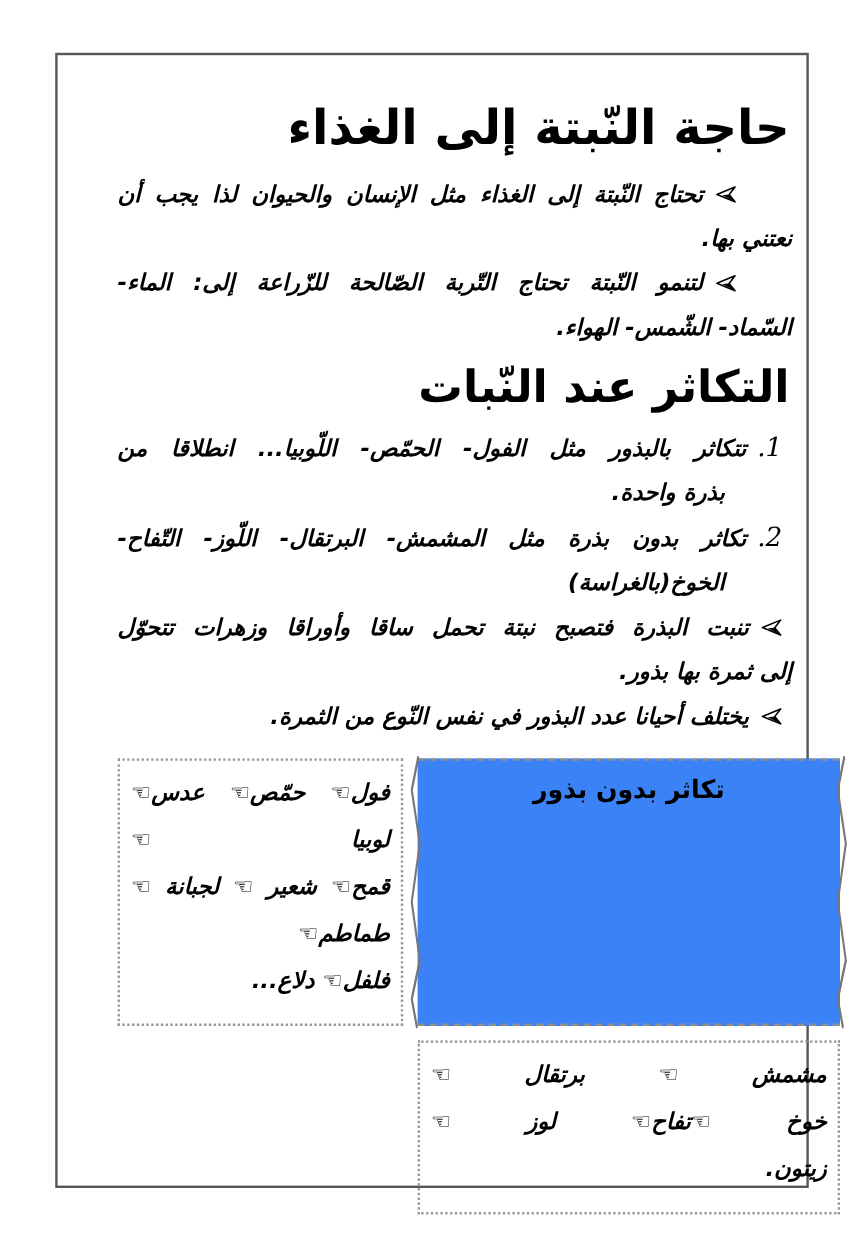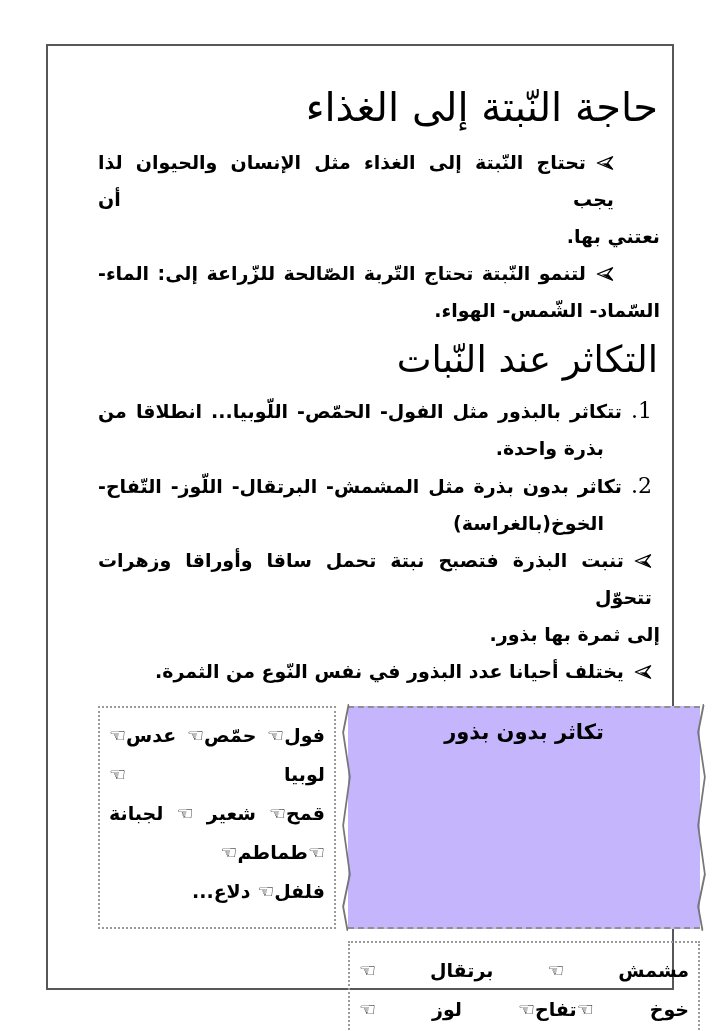--- a/index.html
+++ b/index.html
@@ -17,29 +17,30 @@
     box-sizing:border-box;
     background:#fff;
   }
   .content {
     position:absolute; top:0; right:0; bottom:0; left:0;
     padding:36px 12px 0 50px;
     direction:rtl;
     box-sizing:border-box;
   }
   .doc-title {
-    font-size:40px; font-weight:normal; line-height:1.05;
+    font-size:40px; font-weight:bold; line-height:1.05;
     text-align:right; padding:4px 2px 16px 0;
     letter-spacing:-1px;
   }
   .doc-title.second { font-size:37px; padding:12px 2px 12px 0;text-align:right; }
   .line {
     font-size:19px; font-weight:bold; line-height:37px;
     text-align:justify; text-align-last:justify;
     direction:rtl;
+    font-style:italic;
   }
   .line.end-line { text-align:right; text-align-last:right; }
   .fl-a { padding-right:46px; }     
   .fl-b { padding-right:8px; }      
   .hang { padding-right:56px; }     
   .arrow-ic {
     width:19px; height:16px; margin-left:9px; vertical-align:-2px;
     flex:none;
   }
   .num {
@@ -50,21 +51,21 @@
   .tbl {
     display:grid; grid-template-columns:352px 1fr; gap:12px;
     direction:rtl;
     margin:16px -40px 0 0;
   }
   .hcell {
     position:relative;
     border-top:2px dashed #8f8f8f; border-bottom:2px dashed #8f8f8f;
     text-align:center; font-size:21px; font-weight:bold;
     padding:12px 4px;
-    background:#c4b5fd;
+    background:#3b82f6;
   }
   .zz { position:absolute; top:-4px; width:9px; height:calc(100% + 8px); }
   .zz-l { left:-6px; } .zz-r { right:-6px; }
   .bcell {
     border:2px dotted #9a9a9a;
     padding:8px 9px 16px 9px;
   }
   .bcell .line { line-height:39px; }
 </style>
 </head>

